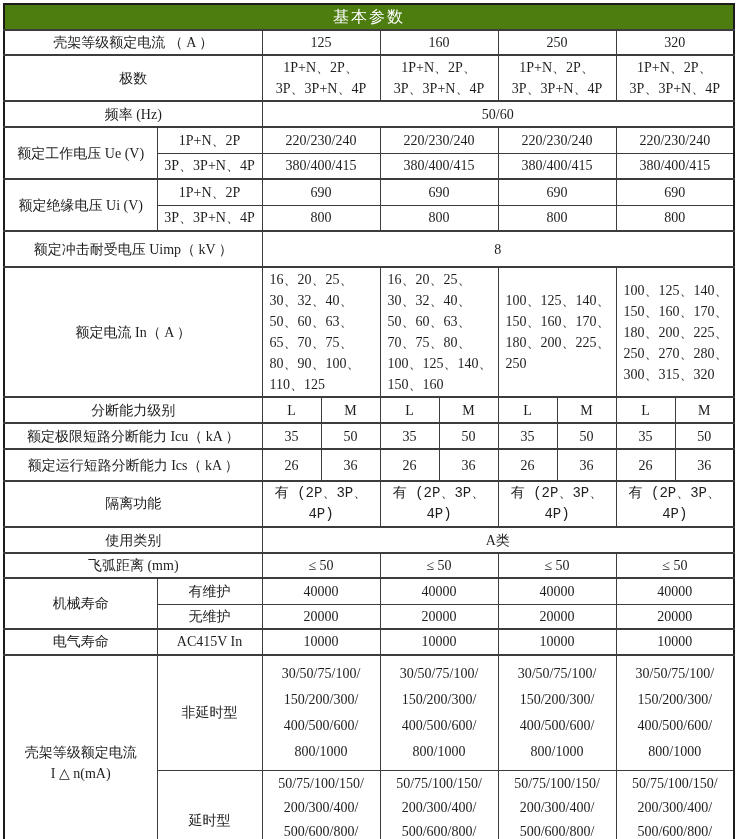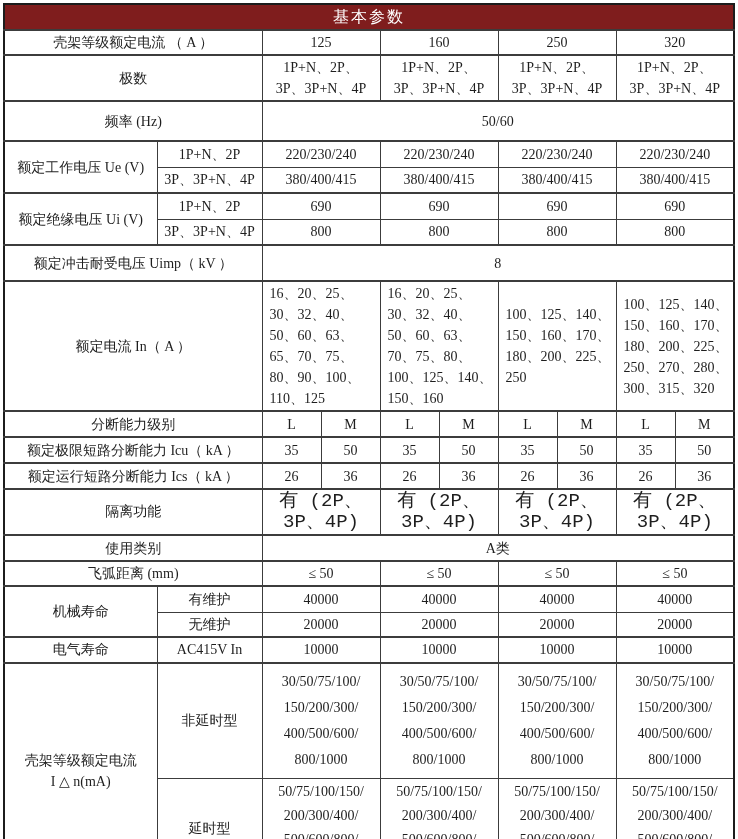--- a/index.html
+++ b/index.html
@@ -21,30 +21,30 @@
     text-align: center;
     vertical-align: middle;
     font-size: 14px;
     line-height: 21px;
     padding: 1px 4px;
     white-space: pre-line;
     overflow: hidden;
   }
   tr.g td { border-top-width: 2px; }
   td.title-cell {
-    background: #7f1d1d;
+    background: #4d7c0f;
     color: #ffffff;
     font-size: 16px;
     letter-spacing: 2px;
     line-height: 22px;
     padding: 1px 0;
   }
   td.lbl { }
   td.left { text-align: left; padding-left: 7px; }
-  td.tight { font-size: 19px; padding: 1px 1px; }
+  td.tight { font-size: 14px; padding: 1px 1px; }
   td.lh26 { line-height: 26px; }
   td.lh24 { line-height: 24px; }
 </style>
 </head>
 <body>
 
 <div class="page">
   <table class="spec">
     <colgroup>
         <col style="width: 153px;">
@@ -73,21 +73,21 @@
           <td colspan="2" class="lbl">极数</td>
           <td colspan="2">1P+N、2P、
 3P、3P+N、4P</td>
           <td colspan="2">1P+N、2P、
 3P、3P+N、4P</td>
           <td colspan="2">1P+N、2P、
 3P、3P+N、4P</td>
           <td colspan="2">1P+N、2P、
 3P、3P+N、4P</td>
         </tr>
-        <tr class="g" style="height: 40px;">
+        <tr class="g" style="height: 26px;">
           <td colspan="2" class="lbl">频率 (Hz)</td>
           <td colspan="8">50/60</td>
         </tr>
         <tr class="g" style="height: 26px; margin-top: 20px;">
           <td rowspan="2" class="lbl">额定工作电压 Ue (V)</td>
           <td>1P+N、2P</td>
           <td colspan="2">220/230/240</td>
           <td colspan="2">220/230/240</td>
           <td colspan="2">220/230/240</td>
           <td colspan="2">220/230/240</td>
@@ -157,21 +157,21 @@
           <td colspan="2" class="lbl">额定极限短路分断能力 Icu（ kA ）</td>
           <td>35</td>
           <td>50</td>
           <td>35</td>
           <td>50</td>
           <td>35</td>
           <td>50</td>
           <td>35</td>
           <td>50</td>
         </tr>
-        <tr class="g" style="height: 26px;">
+        <tr class="g" style="height: 32px;">
           <td colspan="2" class="lbl">额定运行短路分断能力 Ics（ kA ）</td>
           <td>26</td>
           <td>36</td>
           <td>26</td>
           <td>36</td>
           <td>26</td>
           <td>36</td>
           <td>26</td>
           <td>36</td>
         </tr>

